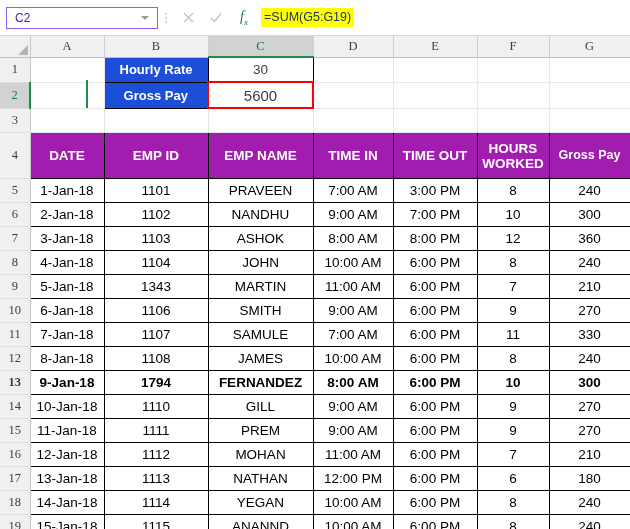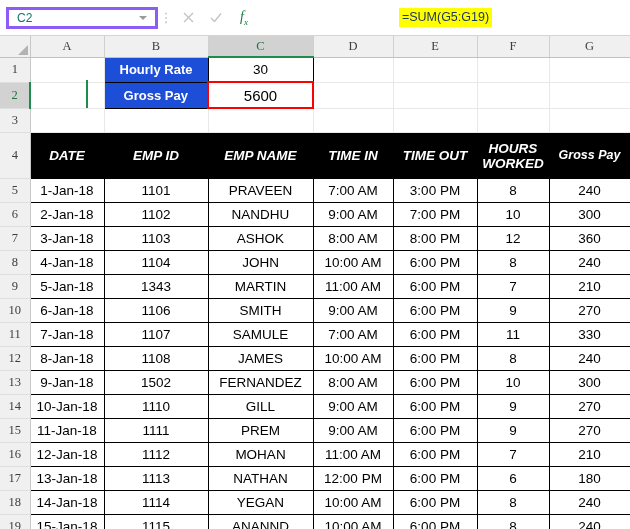--- a/index.html
+++ b/index.html
@@ -22,27 +22,27 @@
     display: flex;
     align-items: center;
     background: #ffffff;
     border-bottom: 1px solid #d4d4d4;
     padding: 0 0 0 6px;
   }
   .name-box {
     width: 152px;
     height: 22px;
     box-sizing: border-box;
-    border: 3px solid #8b5cf6;
+    border: 1px solid #8b5cf6;
     background: #ffffff;
     display: flex;
     align-items: center;
     padding: 0 4px 0 8px;
     font-size: 12px;
-    color: #0f766e;
+    color: #4c1d95;
     flex: none;
   }
   .name-box-text {
     flex: 1;
     line-height: 20px;
   }
   .name-box-arrow {
     width: 0;
     height: 0;
     border-left: 4px solid transparent;
@@ -83,21 +83,20 @@
     width: 28px;
     text-align: center;
   }
   .fx-label sub { font-size: 9px; }
   .formula-input {
     flex: 1;
     height: 22px;
     display: flex;
     align-items: center;
     padding-left: 3px;
-    justify-content: center;
   }
   .formula-text {
     background: #ffff00;
     color: #1f3864;
     font-size: 12.5px;
     line-height: 19px;
     padding: 0 3px;
     white-space: pre;
   }
 
@@ -190,44 +189,43 @@
     background: #1d4ed8;
     color: #ffffff;
     font-weight: bold;
     font-size: 13px;
     text-align: center;
     vertical-align: middle;
     border: 1px solid #000000;
   }
   .val-box {
     background: #ffffff;
-    color: #000000;
+    color: #404040;
     text-align: center;
     vertical-align: middle;
     border: 1px solid #000000;
     font-size: 13.5px;
   }
   .val-box.active {
     border: 2px solid #ff0000;
     font-size: 15px;
   }
 
   
   .thead-cell {
-    background: #000000;
+    background: #a21caf;
     color: #ffffff;
     font-weight: bold;
     font-size: 13.5px;
     text-align: center;
     vertical-align: middle;
     border: 1px solid #000000;
     line-height: 15px;
     white-space: normal;
     padding: 0 1px;
-    font-style: italic;
   }
   .thead-cell.small { font-size: 12.5px; }
 
   
   .dcell {
     background: #ffffff;
     color: #000000;
     font-size: 13.5px;
     text-align: center;
     vertical-align: middle;
@@ -423,24 +421,24 @@
         <tr style="height: 23px;">
           <td class="rowhead">12</td>
           <td class="dcell">8-Jan-18</td>
           <td class="dcell">1108</td>
           <td class="dcell">JAMES</td>
           <td class="dcell">10:00 AM</td>
           <td class="dcell">6:00 PM</td>
           <td class="dcell">8</td>
           <td class="dcell">240</td>
         </tr>
-        <tr style="height: 23px;">
+        <tr style="height: 23px; font-weight: bold;">
           <td class="rowhead">13</td>
           <td class="dcell">9-Jan-18</td>
-          <td class="dcell">1502</td>
+          <td class="dcell">1794</td>
           <td class="dcell">FERNANDEZ</td>
           <td class="dcell">8:00 AM</td>
           <td class="dcell">6:00 PM</td>
           <td class="dcell">10</td>
           <td class="dcell">300</td>
         </tr>
         <tr style="height: 23px;">
           <td class="rowhead">14</td>
           <td class="dcell">10-Jan-18</td>
           <td class="dcell">1110</td>

